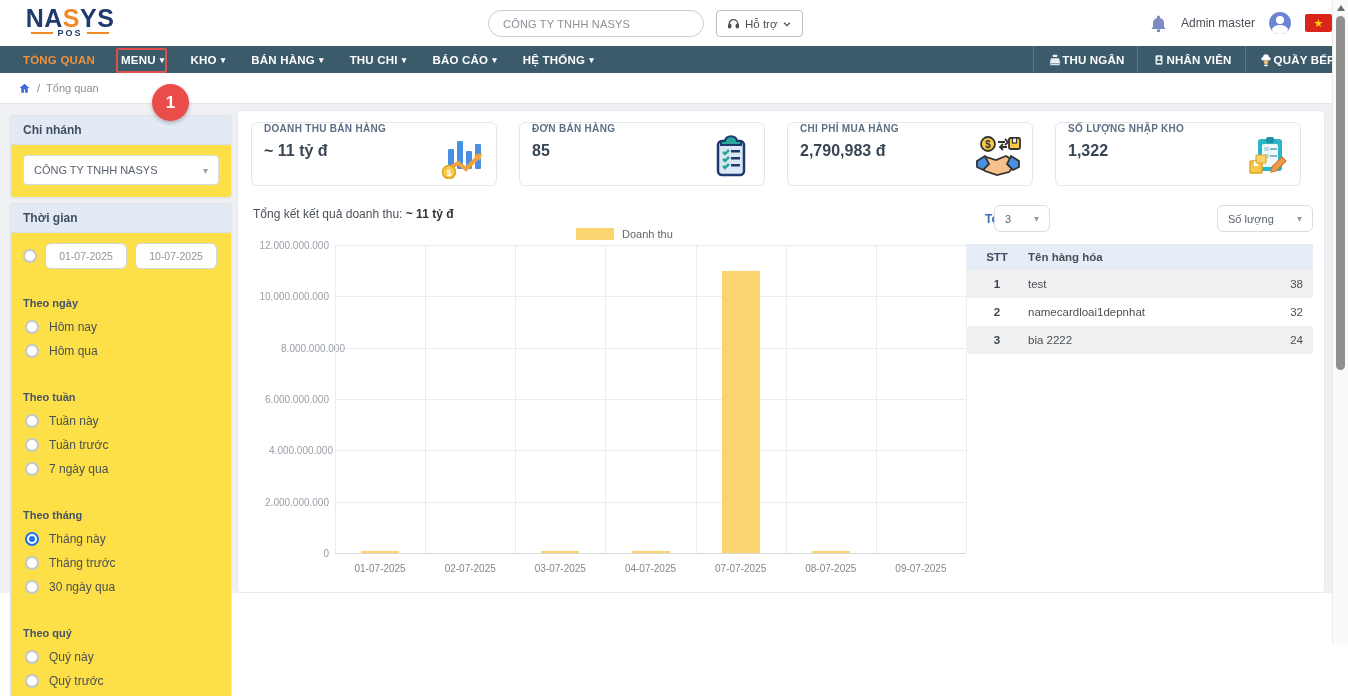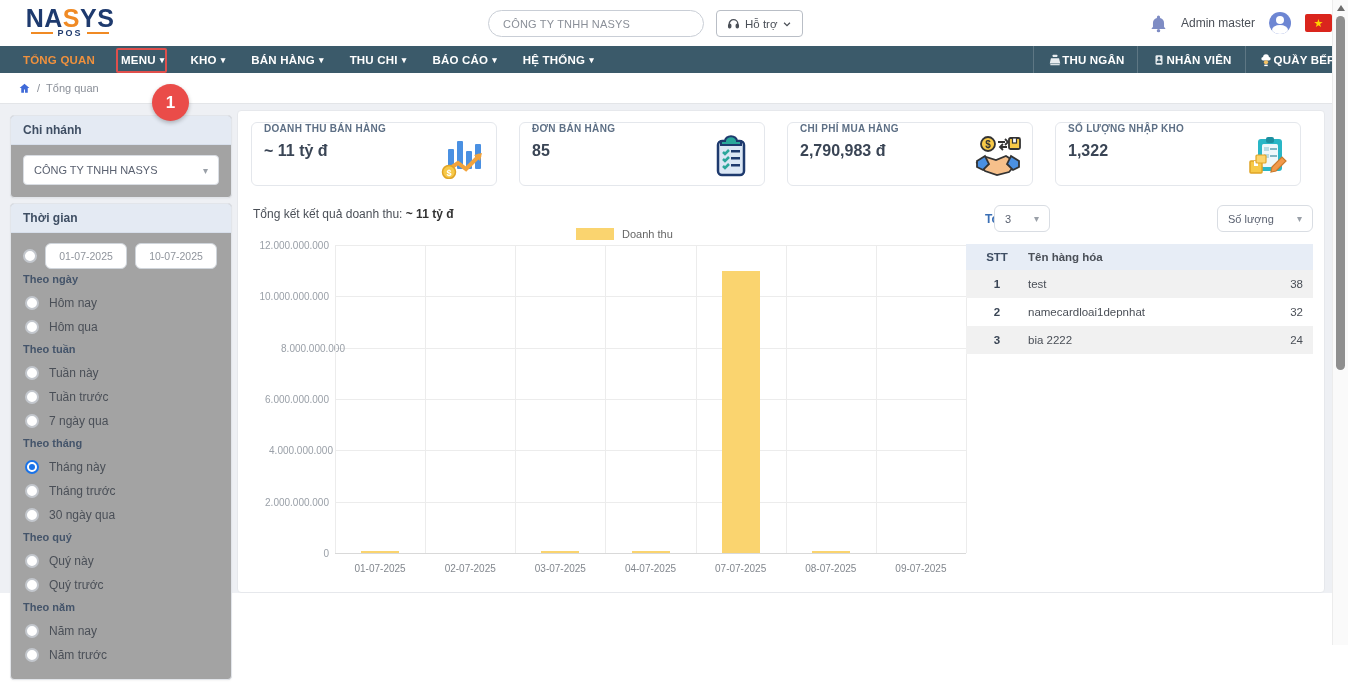--- a/index.html
+++ b/index.html
@@ -37,31 +37,31 @@
   .nav-ico svg { width:14px; height:14px; }
 
   
   .breadcrumb { position:absolute; left:0; top:73px; width:1348px; height:31px; background:#fff; border-bottom:1px solid #e3e5e8; display:flex; align-items:center; padding-left:18px; gap:6px; font-size:11px; color:#8a8f98; }
   .breadcrumb svg { width:13px; height:13px; }
 
   
   .content { position:absolute; left:0; top:104px; width:1348px; height:489px; background:#eef0f4; }
 
   
-  .side-card { position:absolute; left:10px; width:222px; background:#a3a3a3; border:1px solid #e2e5ea; border-radius:4px; box-shadow:0 1px 2px rgba(0,0,0,.04); overflow:hidden; }
+  .side-card { position:absolute; left:10px; width:222px; background:#fde047; border:1px solid #e2e5ea; border-radius:4px; box-shadow:0 1px 2px rgba(0,0,0,.04); overflow:hidden; }
   .side-card .card-head { background:#e4eaf3; border-bottom:1px solid #d7dfeb; padding:7px 12px; font-size:12px; font-weight:bold; color:#3f4e63; }
   .card-body { padding:10px 12px 12px 12px; }
   .select-box { height:30px; border:1px solid #d9dde3; border-radius:4px; background:#fff; display:flex; align-items:center; justify-content:space-between; padding:0 10px; font-size:11px; color:#5a6170; cursor:pointer; }
   .select-box .caret { color:#9aa0a8; font-size:10px; }
   .date-row { display:flex; align-items:center; gap:8px; margin-bottom:4px; }
   .date-input { width:82px; height:26px; border:1px solid #d0d5db; border-radius:6px; font-size:10.5px; color:#8f949c; display:flex; align-items:center; justify-content:center; background:#fff; cursor:text; }
   .radio { width:14px; height:14px; border:2px solid #c3c7cd; border-radius:50%; background:#fff; flex:0 0 auto; position:relative; cursor:pointer; }
   .radio.checked { border-color:#1a73e8; }
   .radio.checked::after { content:""; position:absolute; left:2px; top:2px; width:6px; height:6px; border-radius:50%; background:#1a73e8; }
-  .opt-group { margin-top:4px; }
+  .opt-group { margin-top:28px; }
   .opt-group .grp-label { font-size:11px; font-weight:bold; color:#44546a; margin-bottom:6px; }
   .opt { display:flex; align-items:center; gap:10px; padding:5px 0 5px 2px; font-size:12px; color:#4a4f57; cursor:pointer; }
 
   
   .panel { position:absolute; left:237px; top:6px; width:1088px; height:483px; background:#fff; border:1px solid #e6e8ec; border-radius:4px; }
   .kpi-card { position:absolute; top:11px; width:246px; height:64px; border:1px solid #e4e7ec; border-radius:6px; background:#fff; padding:0 12px; }
   .kpi-label { font-size:10px; font-weight:bold; color:#5d6f85; letter-spacing:.3px; }
   .kpi-value { font-size:16px; font-weight:bold; color:#3a4555; margin-top:8px; }
   .kpi-icon { position:absolute; right:10px; bottom:6px; width:48px; height:44px; }
   .kpi-icon svg { width:100%; height:100%; }

